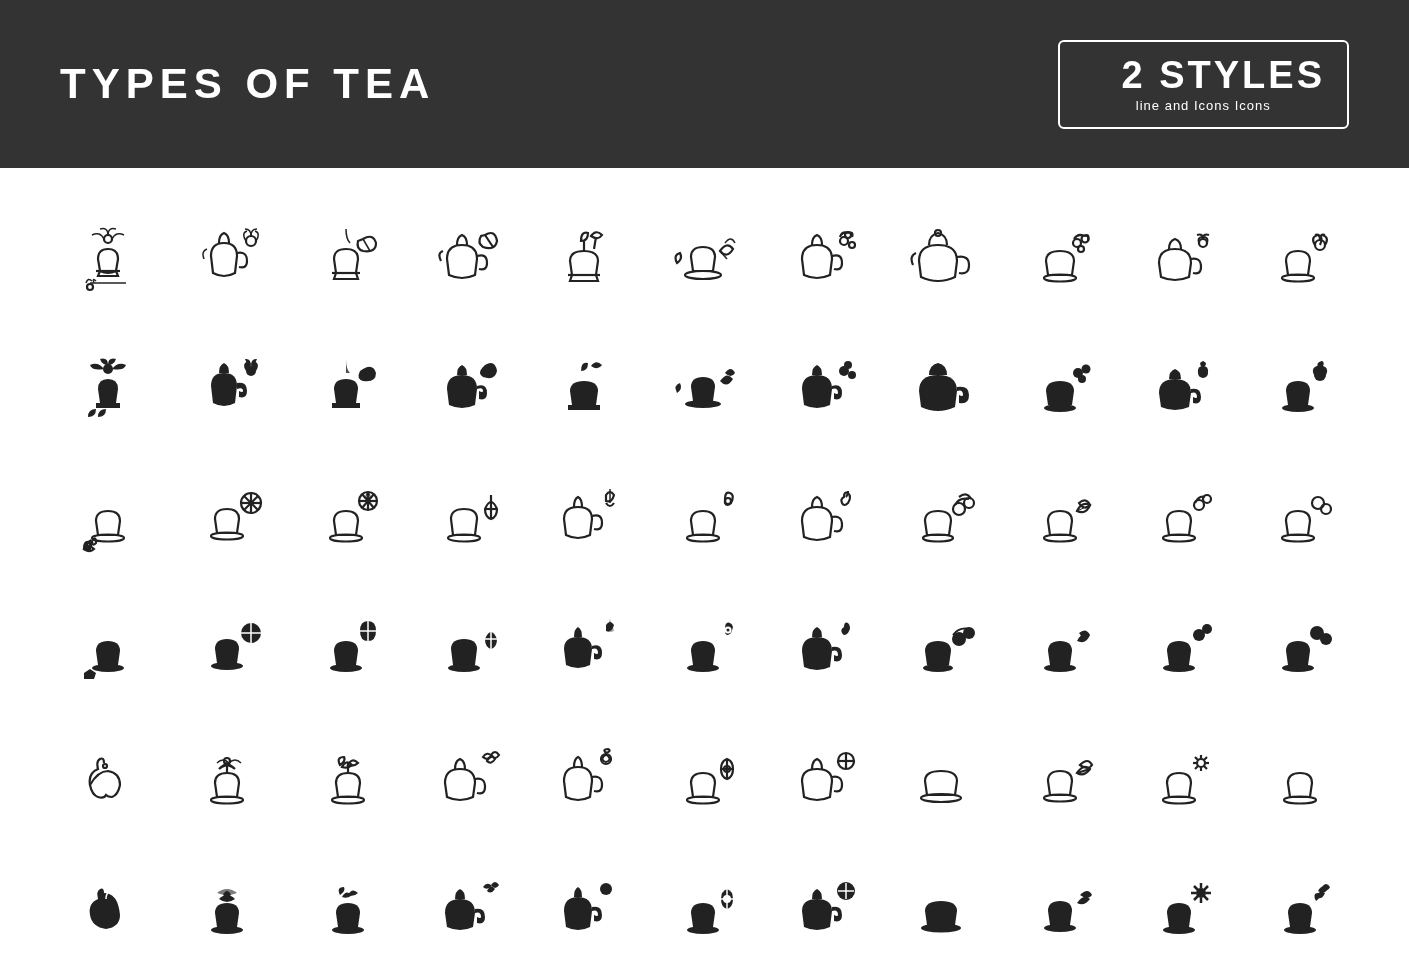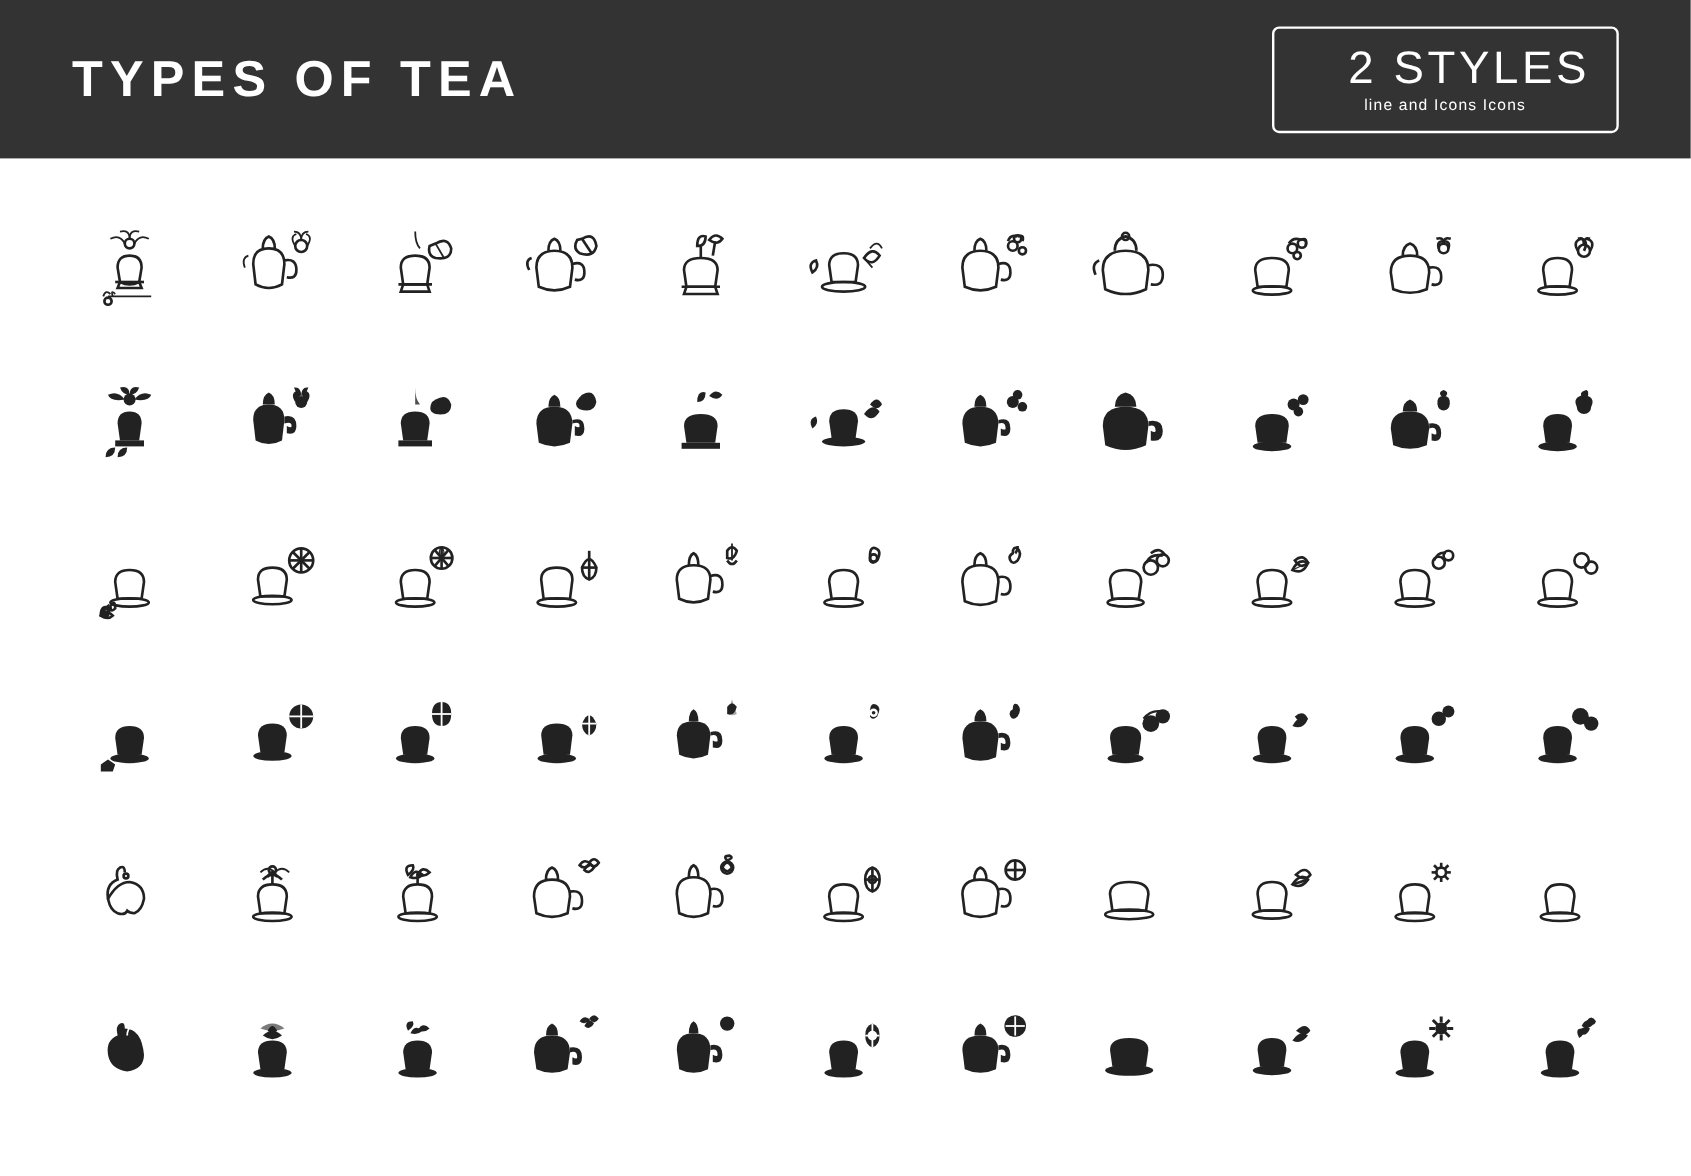--- a/index.html
+++ b/index.html
@@ -7,21 +7,21 @@
       width: 1409px;
       height: 980px;
       background: #fff;
       font-family: Arial, sans-serif;
       overflow: hidden;
     }
 
     
     .header {
       background: #333;
-      height: 132px;
+      height: 168px;
       display: flex;
       align-items: center;
       justify-content: space-between;
       padding: 0 60px;
     }
     .header-title {
       color: #fff;
       font-size: 42px;
       font-weight: 700;
       letter-spacing: 6px;
@@ -29,21 +29,21 @@
     }
     .styles-badge {
       border: 2px solid #fff;
       border-radius: 6px;
       padding: 14px 22px;
       text-align: center;
       color: #fff;
     }
     .styles-badge .styles-num {
       font-size: 38px;
-      font-weight: 400;
+      font-weight: 700;
       letter-spacing: 3px;
       display: block;
       line-height: 1;
       margin-left: 40px;
     }
     .styles-badge .styles-sub {
       font-size: 13px;
       letter-spacing: 1px;
       margin-top: 4px;
       display: block;

